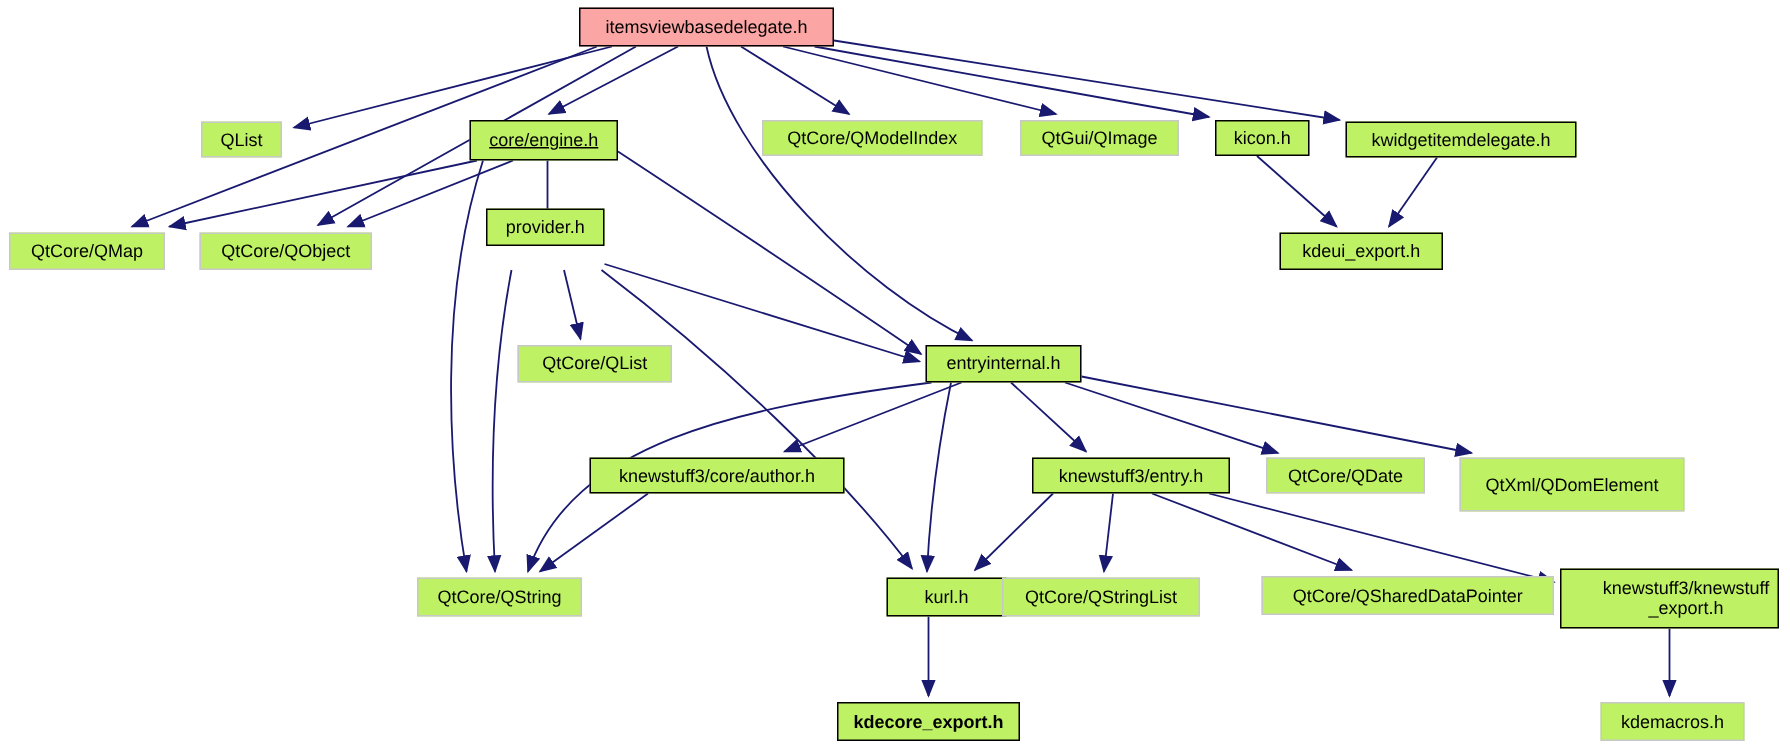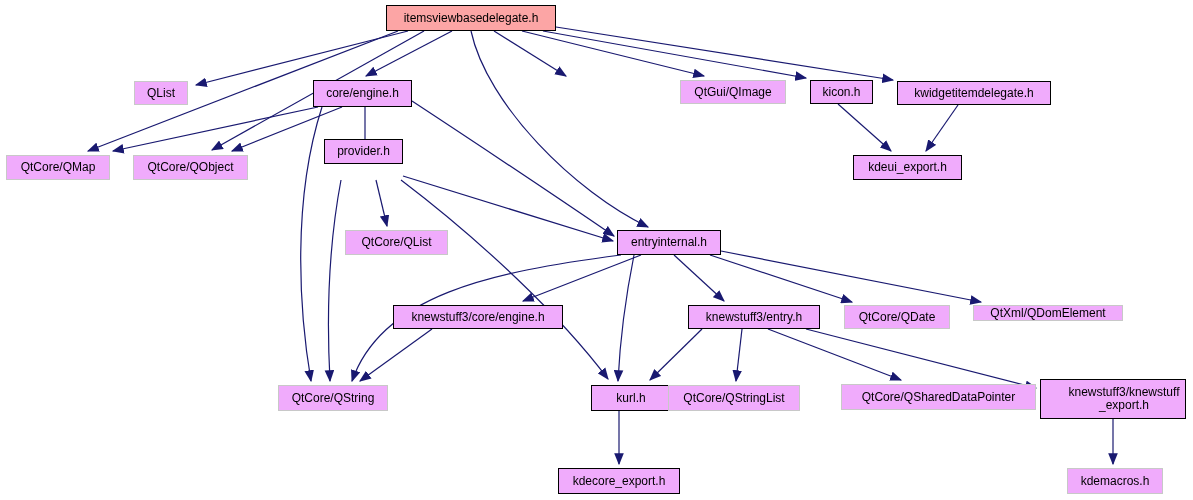--- a/index.html
+++ b/index.html
@@ -9,21 +9,21 @@
     background:#ffffff;
     font-family:"Liberation Sans",sans-serif;
     overflow:hidden;
   }
   #edge-layer{position:absolute;left:0;top:0;width:1193px;height:500px;}
   .edge{fill:none;stroke:#191970;stroke-width:1.2px;}
   .node{
     position:absolute;
     box-sizing:border-box;
     display:flex;align-items:center;justify-content:center;
-    background:#f0abfc;color:#000000;
+    background:#bef264;color:#000000;
     font-size:12px;line-height:13px;
     text-align:center;white-space:pre-line;
     padding:0 2px;
   }
   .node.external{border:1px solid #c8c8c8;}
   .node.internal{border:1.5px solid #000000;}
   .node.root{border:1.5px solid #000000;background:#fca5a5;}
 </style>
 </head>
 <body>
@@ -65,35 +65,36 @@
       <path d="M768,329 L901,380" class="edge" marker-end="url(#arrowhead)"></path>
       <path d="M806,329 L1036,388" class="edge" marker-end="url(#arrowhead)"></path>
       <path d="M838,104 L891,151" class="edge" marker-end="url(#arrowhead)"></path>
       <path d="M958,105 L926,151" class="edge" marker-end="url(#arrowhead)"></path>
       <path d="M619,411 L619,464" class="edge" marker-end="url(#arrowhead)"></path>
       <path d="M1113,419 L1113,464" class="edge" marker-end="url(#arrowhead)"></path>
     </svg>
 
 <div class="node root" style="left: 386px; top: 5px; width: 170px; height: 26px;">itemsviewbasedelegate.h</div>
     <div class="node external" style="left: 134px; top: 81px; width: 54px; height: 24px;">QList</div>
-    <div class="node internal" style="left: 313px; top: 80px; width: 99px; height: 27px;">core/engine.h</div>
+    <div class="node internal" style="left: 313px; top: 80px; width: 99px; height: 27px; text-decoration: underline;">core/engine.h</div>
+    <div class="node external" style="left: 508px; top: 80px; width: 147px; height: 24px;">QtCore/QModelIndex</div>
     <div class="node external" style="left: 680px; top: 80px; width: 106px; height: 24px;">QtGui/QImage</div>
     <div class="node internal" style="left: 810px; top: 80px; width: 63px; height: 24px;">kicon.h</div>
     <div class="node internal" style="left: 897px; top: 81px; width: 154px; height: 24px;">kwidgetitemdelegate.h</div>
     <div class="node external" style="left: 6px; top: 155px; width: 104px; height: 25px;">QtCore/QMap</div>
     <div class="node external" style="left: 133px; top: 155px; width: 115px; height: 25px;">QtCore/QObject</div>
     <div class="node internal" style="left: 324px; top: 139px; width: 79px; height: 25px;">provider.h</div>
     <div class="node internal" style="left: 853px; top: 155px; width: 109px; height: 25px;">kdeui_export.h</div>
     <div class="node external" style="left: 345px; top: 230px; width: 103px; height: 25px;">QtCore/QList</div>
     <div class="node internal" style="left: 617px; top: 230px; width: 104px; height: 25px;">entryinternal.h</div>
-    <div class="node internal" style="left: 393px; top: 305px; width: 170px; height: 24px;">knewstuff3/core/engine.h</div>
+    <div class="node internal" style="left: 393px; top: 305px; width: 170px; height: 24px;">knewstuff3/core/author.h</div>
     <div class="node internal" style="left: 688px; top: 305px; width: 132px; height: 24px;">knewstuff3/entry.h</div>
     <div class="node external" style="left: 844px; top: 305px; width: 106px; height: 24px;">QtCore/QDate</div>
-    <div class="node external" style="left: 973px; top: 305px; width: 150px; height: 16px;">QtXml/QDomElement</div>
+    <div class="node external" style="left: 973px; top: 305px; width: 150px; height: 36px;">QtXml/QDomElement</div>
     <div class="node external" style="left: 278px; top: 385px; width: 110px; height: 26px;">QtCore/QString</div>
     <div class="node internal" style="left: 591px; top: 385px; width: 80px; height: 26px; text-align: right;">kurl.h</div>
     <div class="node external" style="left: 668px; top: 385px; width: 132px; height: 26px;">QtCore/QStringList</div>
     <div class="node external" style="left: 823px; top: 384px; width: 195px; height: 26px; margin-left: 18px;">QtCore/QSharedDataPointer</div>
     <div class="node internal" style="left: 1040px; top: 379px; width: 146px; height: 40px; padding-left: 24px;">knewstuff3/knewstuff
 _export.h</div>
-    <div class="node internal" style="left: 558px; top: 468px; width: 122px; height: 26px;">kdecore_export.h</div>
+    <div class="node internal" style="left: 558px; top: 468px; width: 122px; height: 26px; font-weight: bold;">kdecore_export.h</div>
     <div class="node external" style="left: 1067px; top: 468px; width: 96px; height: 26px;">kdemacros.h</div>
   </div>
 
 </body></html>

